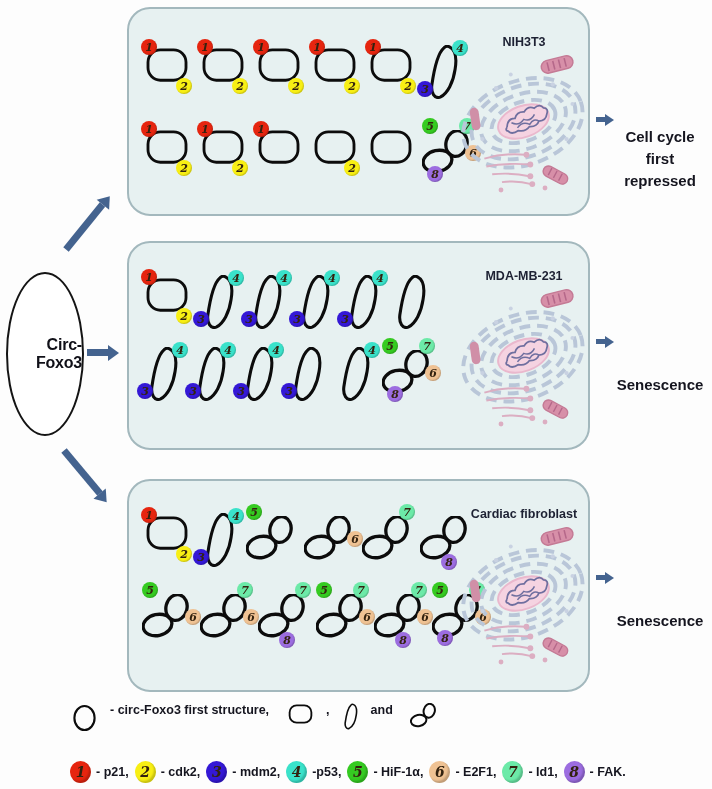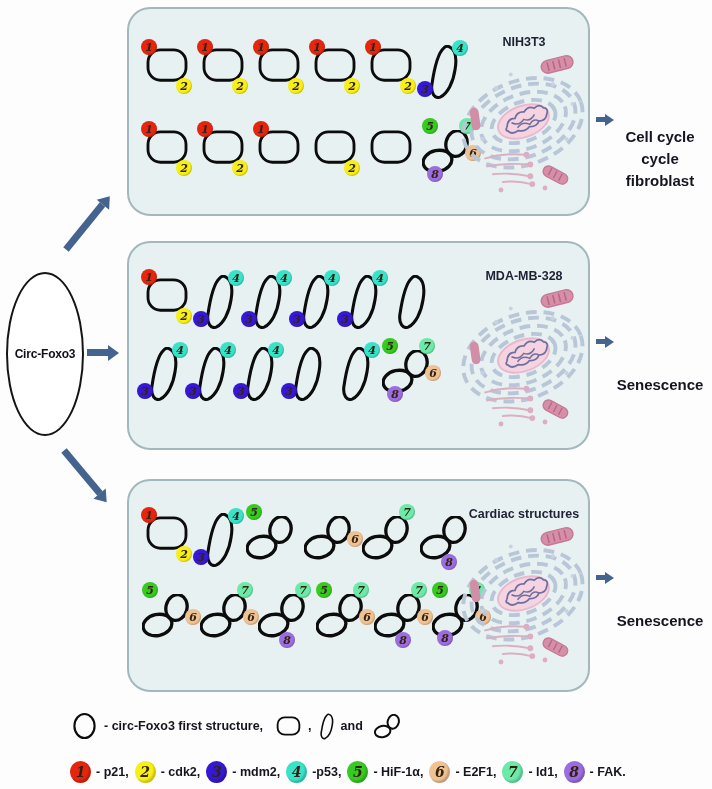--- a/index.html
+++ b/index.html
@@ -2,21 +2,21 @@
 <html style="--panel-bg: #e7f1f1; --panel-border: #a3b8bd; --arrow: #44638f; --heading-text: #15151f; --label-text: #1d2133;"><head>
 <meta charset="utf-8">
 <style>
   html,body{margin:0;padding:0;background:#fff;}
   #fig{position:relative;width:712px;height:789px;background:#fdfdfd;overflow:hidden;
        font-family:"Liberation Sans",sans-serif;}
 
   
   .hub{position:absolute;left:6px;top:272px;width:74px;height:160px;border:2px solid #141414;
        border-radius:50%;display:flex;align-items:center;justify-content:center;background:#fff;}
-  .hub span{font-weight:bold;font-size:12px;color:#101018;letter-spacing:-.2px;text-align:right;}
+  .hub span{font-weight:bold;font-size:16px;color:#101018;letter-spacing:-.2px;text-align:right;}
 
   
   .arrow{position:absolute;height:7px;background:var(--arrow);transform-origin:0 50%;}
   .arrow::after{content:"";position:absolute;right:-11px;top:50%;transform:translateY(-50%);
        width:0;height:0;border-left:11px solid var(--arrow);
        border-top:8px solid transparent;border-bottom:8px solid transparent;}
   .arrow.sm{height:5px;}
   .arrow.sm::after{right:-9px;border-left:9px solid var(--arrow);
        border-top:6px solid transparent;border-bottom:6px solid transparent;}
   #arrow-top{left:66px;top:246px;width:58px;transform:rotate(-51deg);}
@@ -56,21 +56,21 @@
 
   
   .outcome{position:absolute;left:610px;width:100px;text-align:center;font-weight:bold;
            font-size:15px;line-height:1.45;color:var(--heading-text);margin-top:44px;}
   #outcome-0{top:82px;} #outcome-1{top:330px;} #outcome-2{top:566px;}
   #oarrow-0{left:596px;top:117px;width:9px;}
   #oarrow-1{left:596px;top:339px;width:9px;}
   #oarrow-2{left:596px;top:575px;width:9px;}
 
   
-  .legend1{position:absolute;left:72px;top:703px;display:flex;align-items:center;gap:7px;height:46px;}
+  .legend1{position:absolute;left:72px;top:703px;display:flex;align-items:flex-start;gap:13px;height:46px;}
   .legend1 .ltext{font-weight:bold;font-size:12.5px;color:var(--heading-text);}
   .legend2{position:absolute;left:70px;top:755px;display:flex;align-items:center;gap:6px;height:34px;}
   .pl-item{display:flex;align-items:center;gap:5px;}
   .pdot{width:21px;height:22px;border-radius:50%;display:flex;align-items:center;justify-content:center;
         font-family:"DejaVu Serif",serif;font-style:italic;font-weight:bold;font-size:14px;
         color:#33220f;box-shadow:inset -2px -2px 2px rgba(0,0,0,.2);}
   .pl-label{font-weight:bold;font-size:12.5px;color:var(--heading-text);white-space:nowrap;}
   .hidden-defs{position:absolute;width:0;height:0;overflow:hidden;}
 </style>
 </head>
@@ -316,21 +316,21 @@
                 <ellipse cx="34.5" cy="13.5" rx="10.5" ry="13" transform="rotate(14 34.5 13.5)"></ellipse>
               </g>
             </svg>
             <div class="badge pos-tl" style="background: rgb(53, 203, 33);">5</div>
             <div class="badge pos-tr" style="background: rgb(108, 234, 168);">7</div>
             <div class="badge pos-r" style="background: rgb(239, 194, 147);">6</div>
             <div class="badge pos-bl" style="background: rgb(156, 109, 224);">8</div>
           </div>
         </div>
       </div>
-    <div class="cell-label">MDA-MB-328</div>
+    <div class="cell-label">MDA-MB-231</div>
     <svg class="cell-svg" viewBox="0 0 135 155">
         <use href="#cellg"></use>
       </svg>
   </div>
   <div class="panel" id="panel-2">
     <div class="rows">
         <div class="row">
           <div class="structure ring">
             <svg width="46" height="38" viewBox="0 0 46 40">
               <rect x="3" y="4" width="40" height="32" rx="13" fill="none" stroke="#0c0c0c" stroke-width="3"></rect>
@@ -442,33 +442,33 @@
                 <ellipse cx="34.5" cy="13.5" rx="10.5" ry="13" transform="rotate(14 34.5 13.5)"></ellipse>
               </g>
             </svg>
             <div class="badge pos-tl" style="background: rgb(53, 203, 33);">5</div>
             <div class="badge pos-tr" style="background: rgb(108, 234, 168);">7</div>
             <div class="badge pos-r" style="background: rgb(239, 194, 147);">6</div>
             <div class="badge pos-bl" style="background: rgb(156, 109, 224);">8</div>
           </div>
         </div>
       </div>
-    <div class="cell-label">Cardiac structures</div>
+    <div class="cell-label">Cardiac fibroblast</div>
     <svg class="cell-svg" viewBox="0 0 135 155">
         <use href="#cellg"></use>
       </svg>
   </div>
 
   <div class="arrow sm" id="oarrow-0"></div>
   <div class="arrow sm" id="oarrow-1"></div>
   <div class="arrow sm" id="oarrow-2"></div>
   <div class="outcome" id="outcome-0">
       <div>Cell cycle</div>
-      <div>cycle</div>
-      <div>fibroblast</div>
+      <div>first</div>
+      <div>repressed</div>
     </div>
   <div class="outcome" id="outcome-1">
       <div>Senescence</div>
     </div>
   <div class="outcome" id="outcome-2">
       <div>Senescence</div>
     </div>
 
   <div class="legend1">
     <svg width="25" height="30" viewBox="0 0 26 30">

